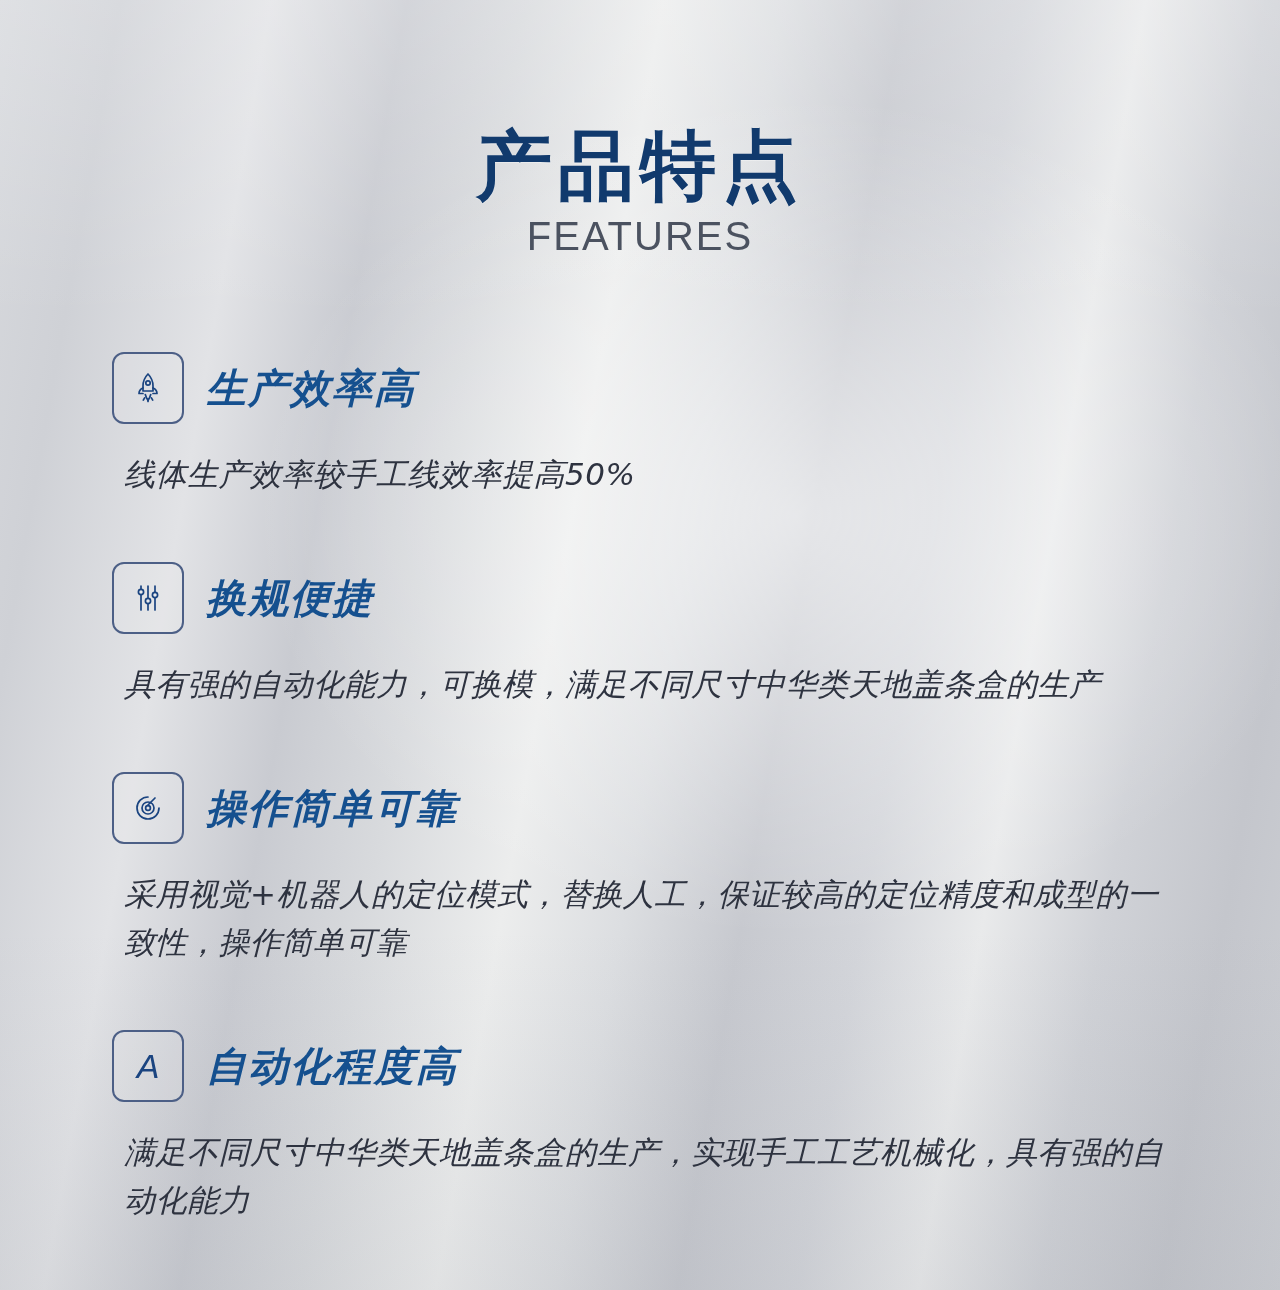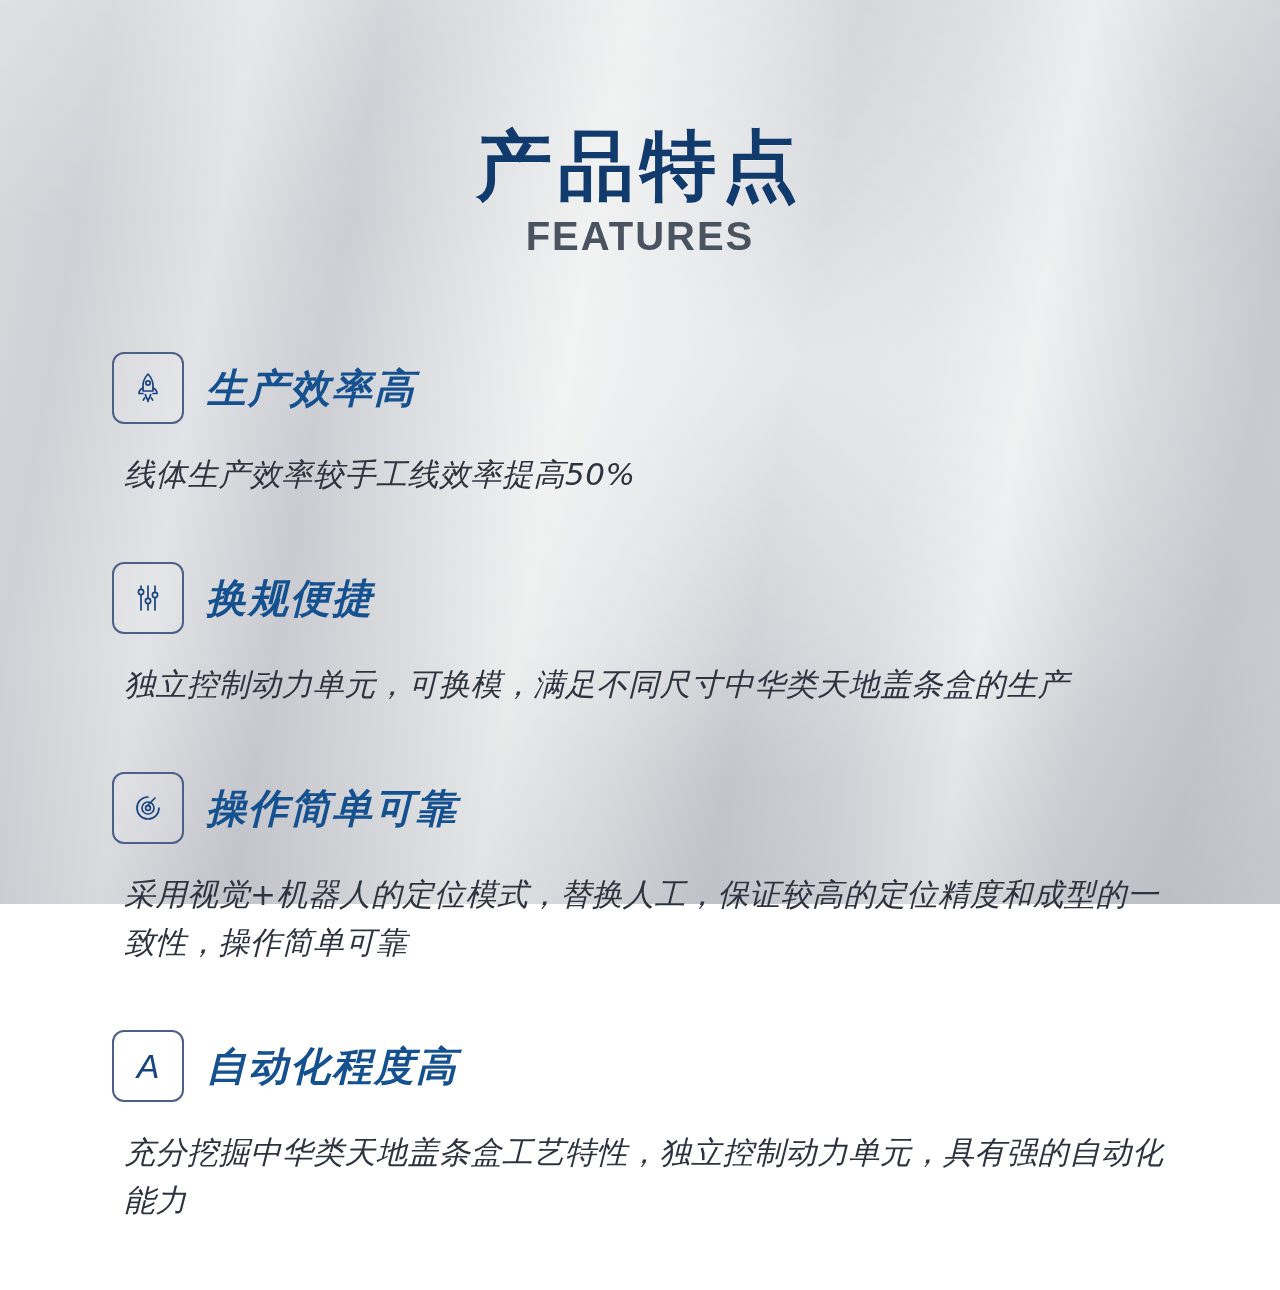--- a/index.html
+++ b/index.html
@@ -8,21 +8,21 @@
   }
   body {
     width: 1280px;
     height: 1290px;
     font-family: "Liberation Sans", sans-serif;
     overflow: hidden;
   }
   .page {
     position: relative;
     width: 1280px;
-    height: 904px;
+    height: 1290px;
     background:
       radial-gradient(ellipse 900px 700px at 62% 40%, rgba(255,255,255,0.55) 0%, rgba(255,255,255,0.0) 60%),
       linear-gradient(100deg,
         #d7d9dd 0%,
         #cfd1d6 8%,
         #e2e3e6 18%,
         #c9cbd1 27%,
         #d8dadd 35%,
         #eceded 44%,
         #dcdee1 52%,
@@ -56,21 +56,21 @@
     font-weight: 700;
     letter-spacing: 6px;
     color: #113a6d;
     line-height: 1;
     margin: 0;
     text-shadow: 0 1px 0 rgba(255,255,255,0.35);
   }
   .title-en {
     font-family: "Liberation Sans", sans-serif;
     font-size: 40px;
-    font-weight: 700;
+    font-weight: 400;
     letter-spacing: 2px;
     color: #4b5260;
     line-height: 1;
     margin: 12px 0 0 0;
   }
 
   
   .features {
     position: relative;
     z-index: 2;
@@ -168,21 +168,21 @@
             <line x1="12" y1="7" x2="12" y2="31"></line>
             <line x1="19" y1="7" x2="19" y2="31"></line>
             <line x1="26" y1="7" x2="26" y2="31"></line>
             <circle cx="12" cy="13" r="2.6" fill="#e9eaec"></circle>
             <circle cx="19" cy="22" r="2.6" fill="#e9eaec"></circle>
             <circle cx="26" cy="16" r="2.6" fill="#e9eaec"></circle>
           </svg>
         </div>
         <h2 class="feature-title">换规便捷</h2>
       </div>
-      <p class="feature-desc">独立控制动力单元，可换模，满足不同尺寸中华类天地盖条盒的生产</p>
+      <p class="feature-desc">具有强的自动化能力，可换模，满足不同尺寸中华类天地盖条盒的生产</p>
     </div>
 
     <div class="feature">
       <div class="feature-head">
         <div class="icon-box">
           <svg width="38" height="38" viewBox="0 0 38 38" fill="none" stroke="#1a4480" stroke-width="1.7" stroke-linecap="round" stroke-linejoin="round">
             <path d="M30 19a11 11 0 1 1-11-11"></path>
             <path d="M26 9l-7 7"></path>
             <circle cx="19" cy="19" r="6"></circle>
             <circle cx="19" cy="19" r="2.4"></circle>
@@ -193,17 +193,17 @@
       <p class="feature-desc">采用视觉+机器人的定位模式，替换人工，保证较高的定位精度和成型的一致性，操作简单可靠</p>
     </div>
 
     <div class="feature">
       <div class="feature-head">
         <div class="icon-box">
           <span class="icon-letter">A</span>
         </div>
         <h2 class="feature-title">自动化程度高</h2>
       </div>
-      <p class="feature-desc">充分挖掘中华类天地盖条盒工艺特性，独立控制动力单元，具有强的自动化能力</p>
+      <p class="feature-desc">满足不同尺寸中华类天地盖条盒的生产，实现手工工艺机械化，具有强的自动化能力</p>
     </div>
 
   </div>
 </div>
 
 </body></html>

